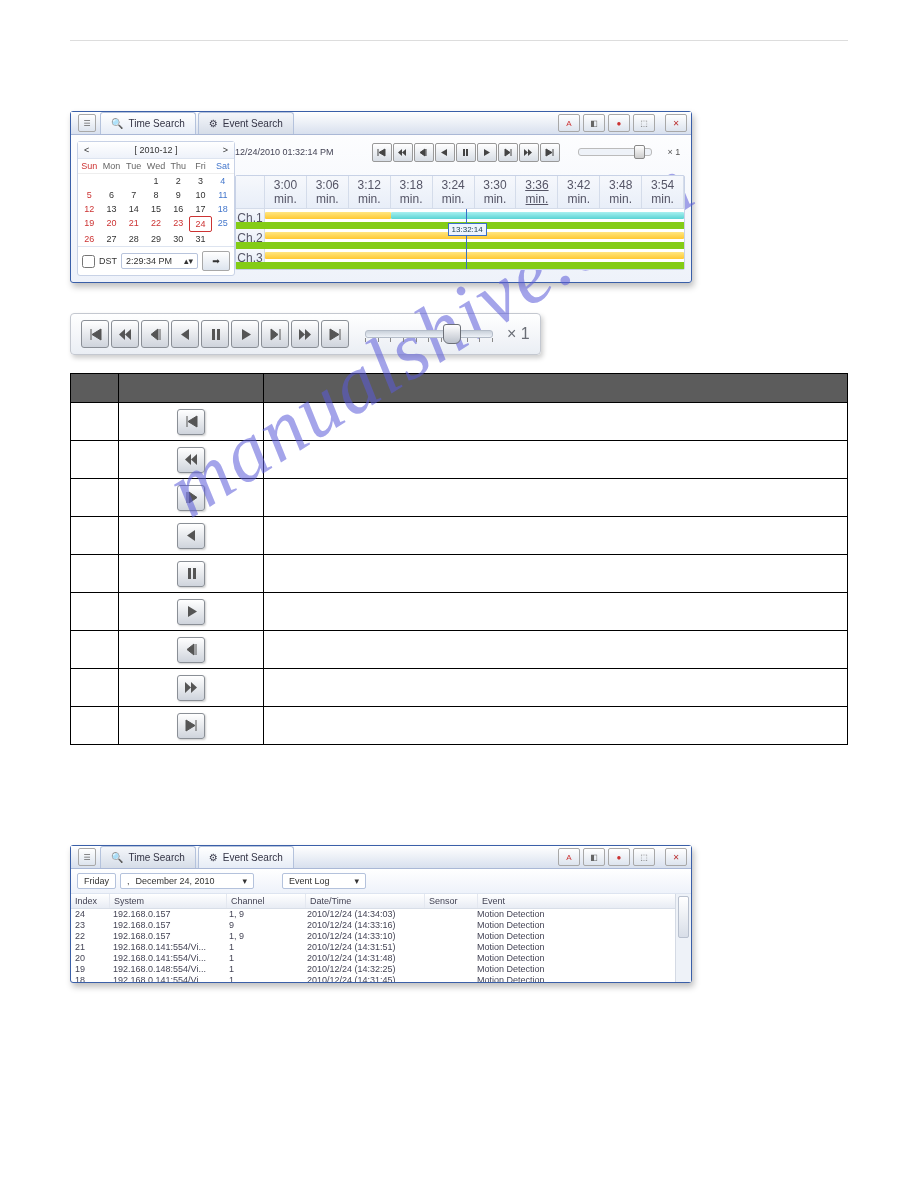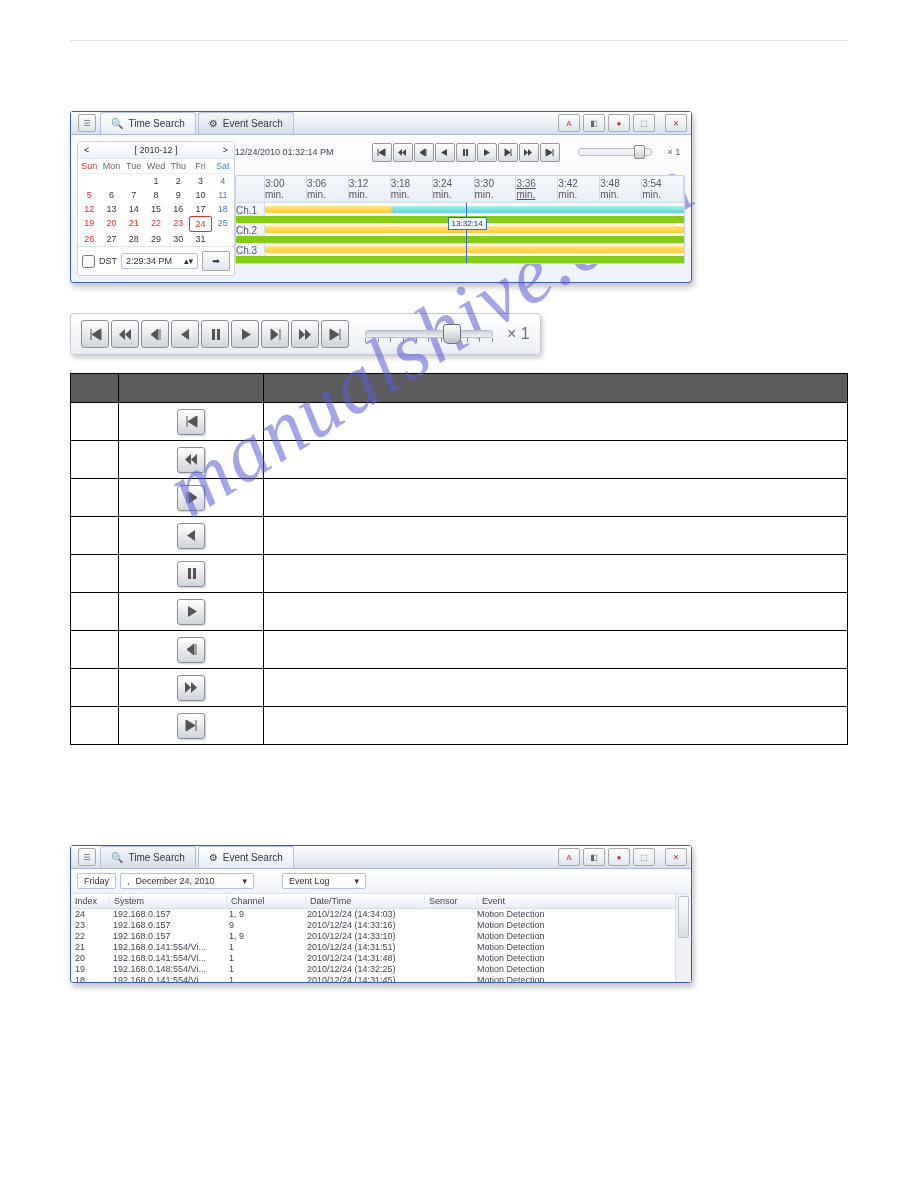--- a/index.html
+++ b/index.html
@@ -27,21 +27,21 @@
 .rpane{flex:1;}
 .rtop{display:flex;align-items:center;gap:10px;height:22px}
 .dtime{font-size:9px;color:#445}
 .pctrls{display:flex;gap:1px;margin-left:28px}
 .pbtn{width:18px;height:17px;border:1px solid #999;border-radius:2px;background:linear-gradient(#fff,#d8dee6);display:flex;align-items:center;justify-content:center}
 .slider{width:72px;height:6px;border:1px solid #bbb;border-radius:3px;background:#eef2f8;position:relative;margin-left:8px}
 .thumb{position:absolute;width:9px;height:12px;border:1px solid #888;border-radius:2px;background:linear-gradient(#fff,#ccc);top:-4px;right:6px}
 .spd{font-size:9px;color:#555;margin-left:6px}
 .tline{margin-top:12px;border:1px solid #c8d2e6;border-radius:2px;background:#fff}
 .tlhdr{display:flex;background:linear-gradient(#f6f8fc,#e8eef8);border-bottom:1px solid #d4dcea}
-.tlcell{font-size:10px;color:#556;padding:2px 0;border-right:1px solid #d4dcea;text-align:left}
+.tlcell{font-size:12px;color:#556;padding:2px 0;border-right:1px solid #d4dcea;text-align:center}
 .chlabel{width:28px;background:linear-gradient(#f6f8fc,#e8eef8)}
 .tlrow{display:flex;height:13px;border-bottom:7px solid #84cc16}
 .bar{height:7px;margin-top:3px;border-radius:1px}
 .ylw{background:linear-gradient(#ffe680,#ffc933)}
 .cyn{background:linear-gradient(#a8f0f0,#5ad4d4)}
 .cursor{position:absolute;width:1px;background:#3a6fc8;top:0;bottom:0}
 .cursorlbl{position:absolute;font-size:8px;border:1px solid #3a6fc8;background:#eef4ff;padding:1px 3px;color:#245}
 .bigplayer{display:inline-flex;align-items:center;border:1px solid #c4c8d0;border-radius:4px;background:linear-gradient(#fff,#eaeef4);padding:6px 10px;box-shadow:2px 3px 5px rgba(0,0,0,.2);margin-bottom:18px}
 .bigbtn{width:26px;height:26px;border:1px solid #8a8f96;border-radius:3px;background:linear-gradient(#fff,#cfd4dc);margin-right:2px;display:flex;align-items:center;justify-content:center}
 .bigslider{width:128px;height:8px;margin:0 14px;position:relative}

